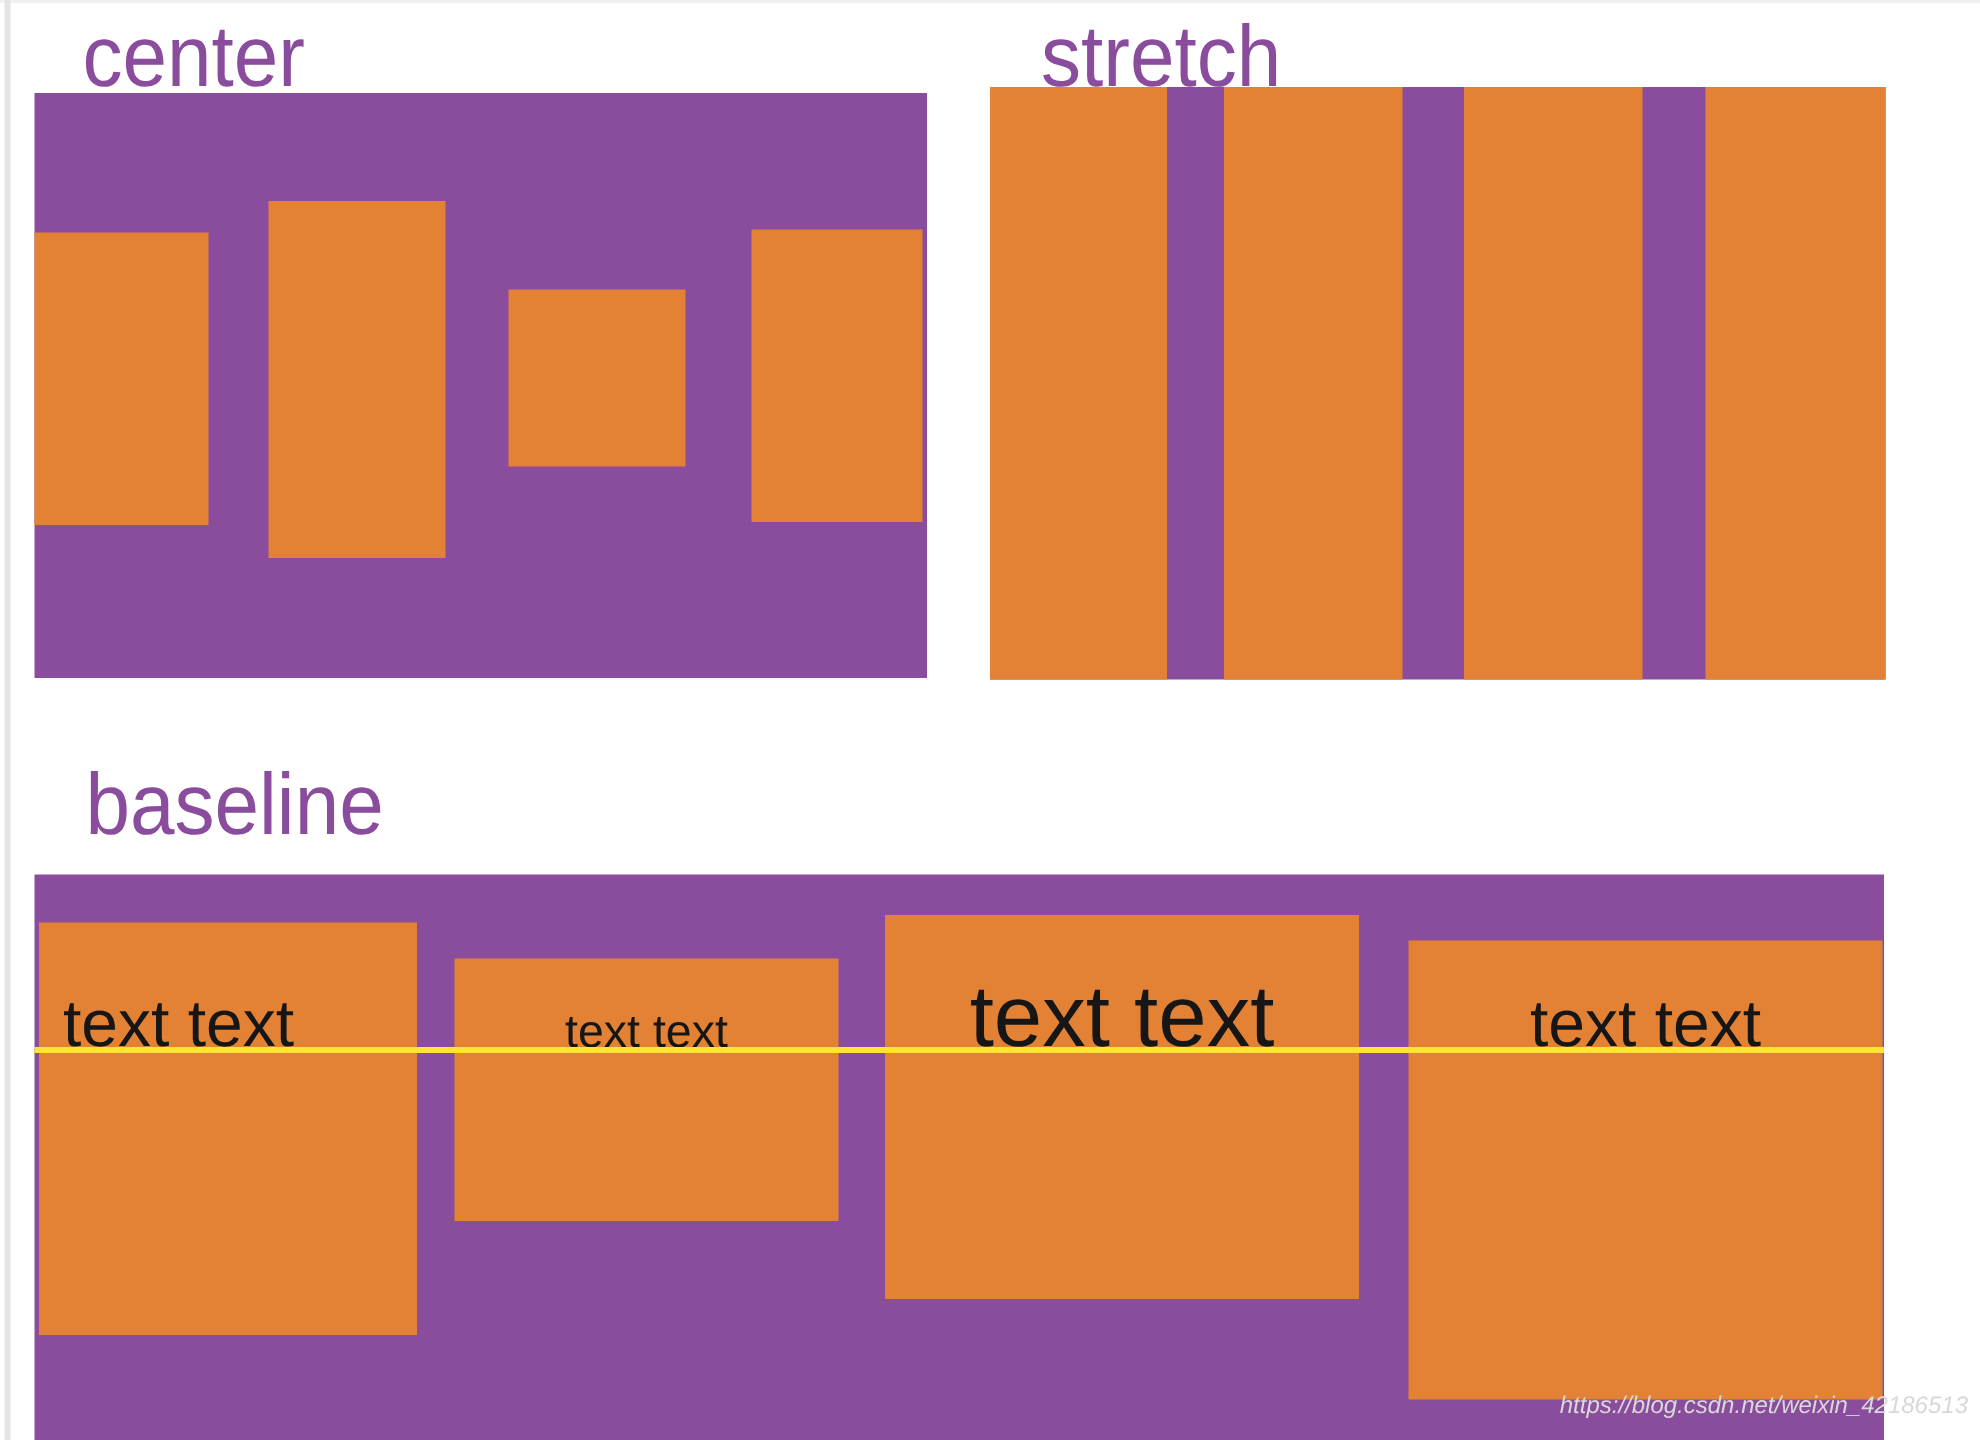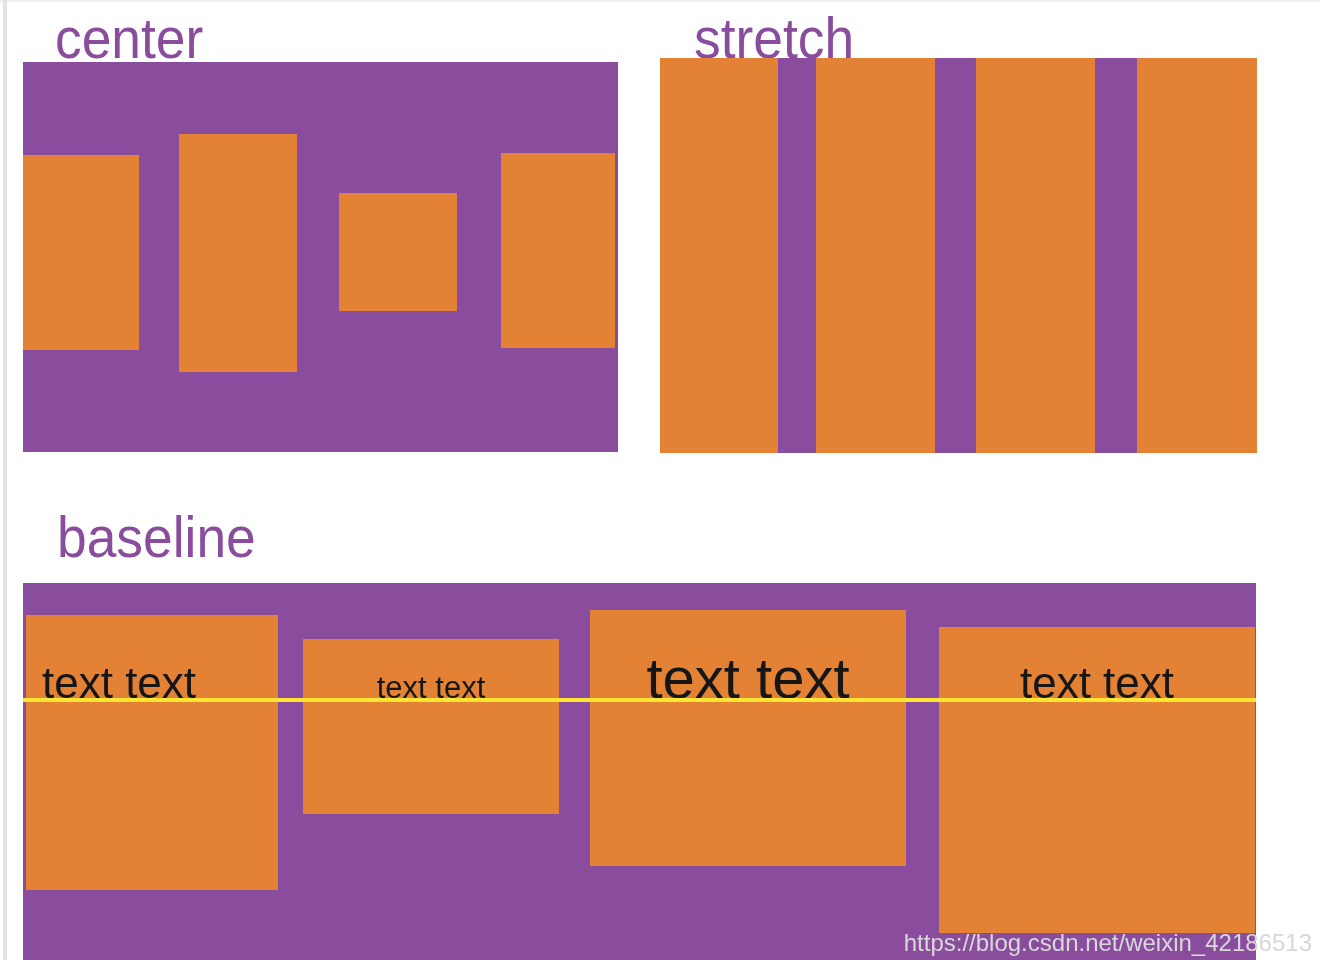--- a/index.html
+++ b/index.html
@@ -47,24 +47,25 @@
   }
   .baseline-line {
     position: absolute;
     left: 0; right: 0;
     height: 4px;
     background: var(--yellow, #ffe431);
     z-index: 3;
   }
   .watermark {
     position: absolute;
-    font-size: 24px;
+    font-size: 16px;
     color: var(--wmcolor, #d8d8d8);
     z-index: 5;
     white-space: nowrap;
+    font-style: italic;
   }
 </style>
 </head>
 <body>
 
 <div class="page" id="page" style="width: 1320px; height: 960px; background: rgb(255, 255, 255);">
   <div class="edge-top"></div>
   <div class="edge-left"></div>
 
   <div class="section-label" style="left: 55px; top: 9px;">center</div>

